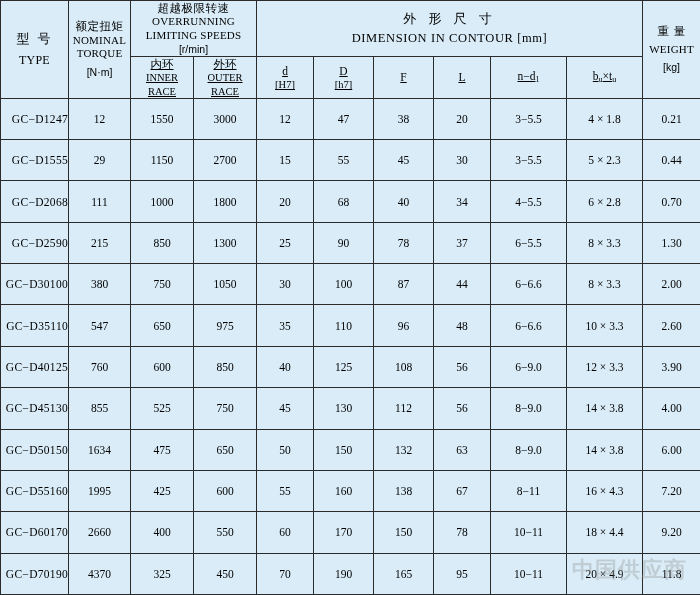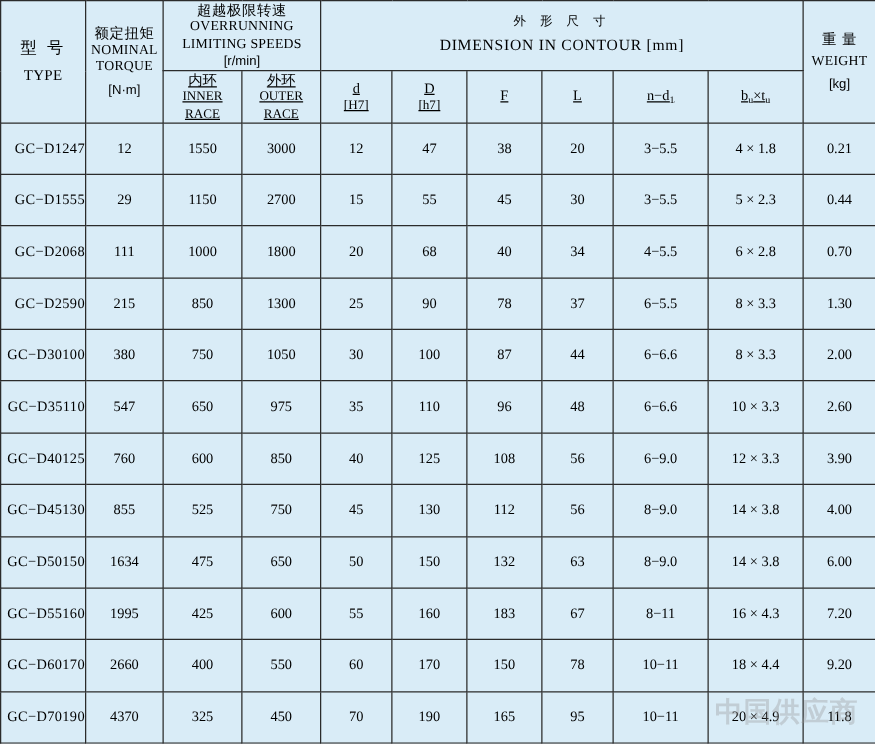--- a/index.html
+++ b/index.html
@@ -48,21 +48,21 @@
   .hdr .en {
     font-family: "Liberation Serif", serif;
     font-size: 11px;
     letter-spacing: 0.2px;
   }
   .hdr .unit {
     font-family: Liberation Sans, sans-serif;
     font-size: 10.5px;
   }
   .hdr-big .cn {
-    font-size: 10px;
+    font-size: 13px;
     letter-spacing: 4px;
   }
   .hdr-big .en {
     font-size: 12.5px;
     letter-spacing: 0.6px;
   }
   .type-head .en {
     font-size: 12px;
   }
   .type-head .cn {
@@ -313,21 +313,21 @@
           <td class="data">14 × 3.8</td>
           <td class="data">6.00</td>
         </tr>
         <tr>
           <td class="data type-col">GC−D55160</td>
           <td class="data">1995</td>
           <td class="data">425</td>
           <td class="data">600</td>
           <td class="data">55</td>
           <td class="data">160</td>
-          <td class="data">183</td>
+          <td class="data">138</td>
           <td class="data">67</td>
           <td class="data">8−11</td>
           <td class="data">16 × 4.3</td>
           <td class="data">7.20</td>
         </tr>
         <tr>
           <td class="data type-col">GC−D60170</td>
           <td class="data">2660</td>
           <td class="data">400</td>
           <td class="data">550</td>

